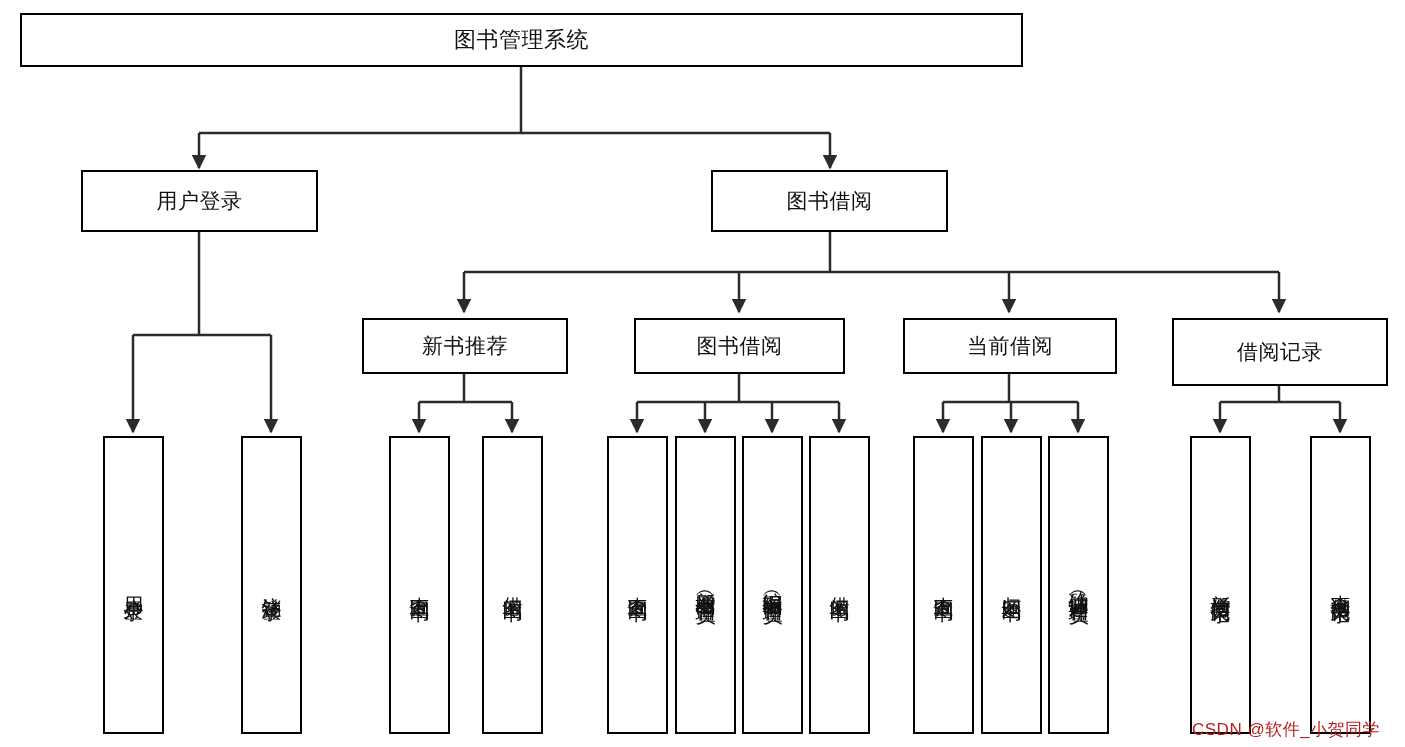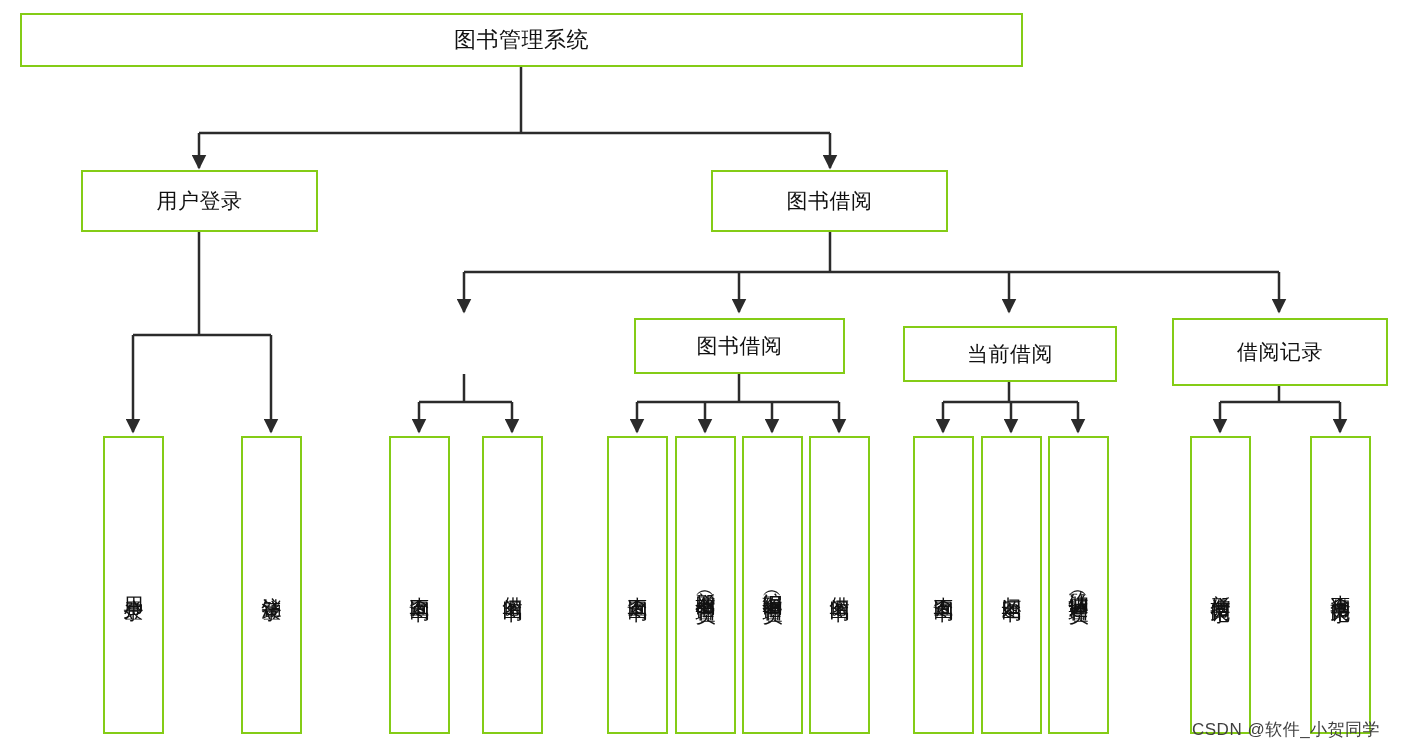--- a/index.html
+++ b/index.html
@@ -22,21 +22,21 @@
     left: 0;
     top: 0;
     width: 1405px;
     height: 747px;
     pointer-events: none;
   }
   .node {
     position: absolute;
     box-sizing: border-box;
     background: #ffffff;
-    border: 2px solid #84cc16;
+    border: 2px solid #000000;
     display: flex;
     align-items: center;
     justify-content: center;
     color: #111111;
     text-align: center;
   }
   .node .label {
     display: block;
     line-height: 1.18;
     letter-spacing: 0.5px;
@@ -51,21 +51,21 @@
     font-size: 20px;
     letter-spacing: 2px;
     line-height: 1.05;
     max-height: 100%;
   }
   .node.root .label {
     font-size: 22px;
   }
   .watermark {
     position: absolute;
-    color: #404040;
+    color: #b91c1c;
     font-size: 17px;
     letter-spacing: 0.5px;
     white-space: nowrap;
     user-select: none;
   }
 </style>
 </head>
 <body>
 
 <div id="stage">
@@ -125,26 +125,29 @@
   </div>
 
   <div class="node horiz" style="left:81px; top:170px; width:237px; height:62px;">
     <span class="label">用户登录</span>
   </div>
 
   <div class="node horiz" style="left:711px; top:170px; width:237px; height:62px;">
     <span class="label">图书借阅</span>
   </div>
 
+  <div class="node horiz" style="left:362px; top:318px; width:206px; height:56px;">
+    <span class="label">新书推荐</span>
+  </div>
 
   <div class="node horiz" style="left:634px; top:318px; width:211px; height:56px;">
     <span class="label">图书借阅</span>
   </div>
 
-  <div class="node horiz" style="left:903px; top:318px; width:214px; height:56px;margin-top:8px;">
+  <div class="node horiz" style="left:903px; top:318px; width:214px; height:56px;">
     <span class="label">当前借阅</span>
   </div>
 
   <div class="node horiz" style="left:1172px; top:318px; width:216px; height:68px;">
     <span class="label">借阅记录</span>
   </div>
 
   <div class="node vert" style="left:103px; top:436px; width:61px; height:298px;">
     <span class="label">用户登录</span>
   </div>

